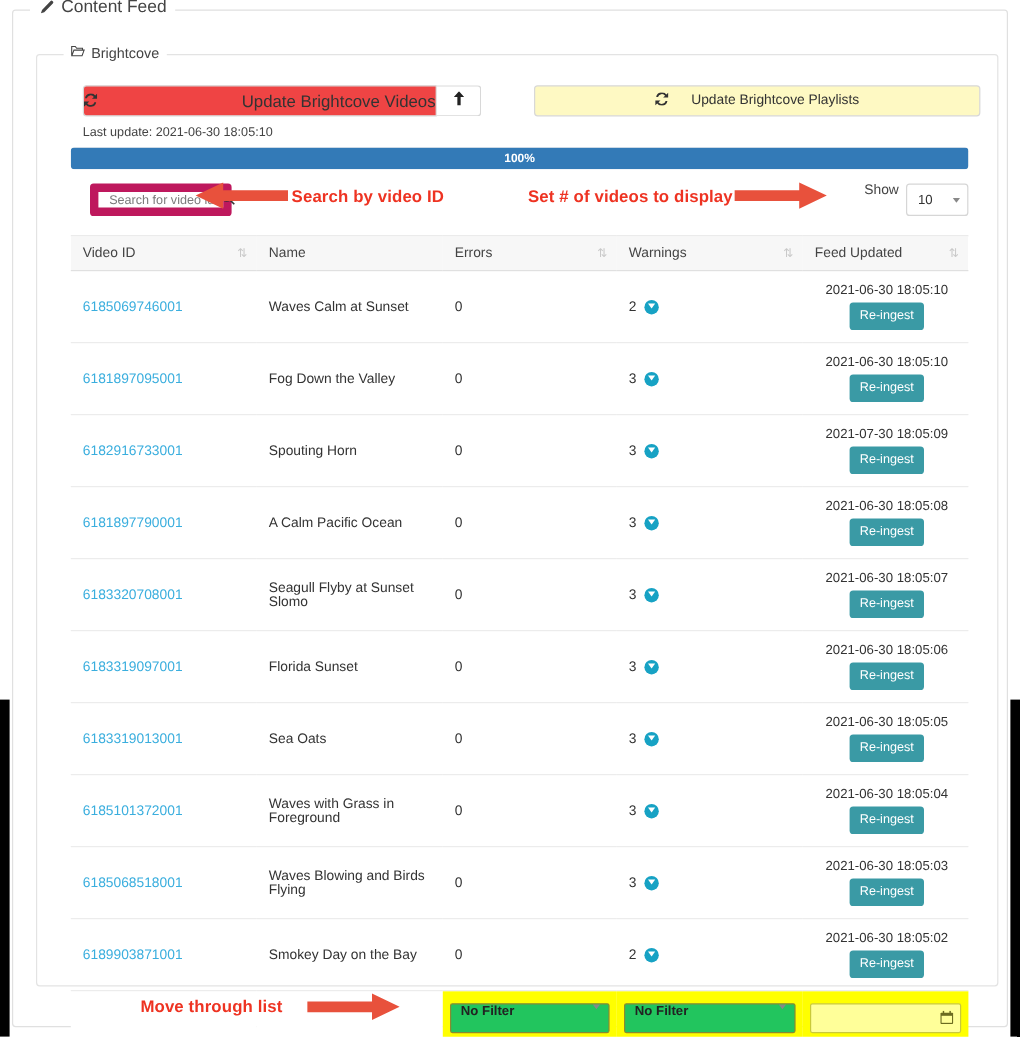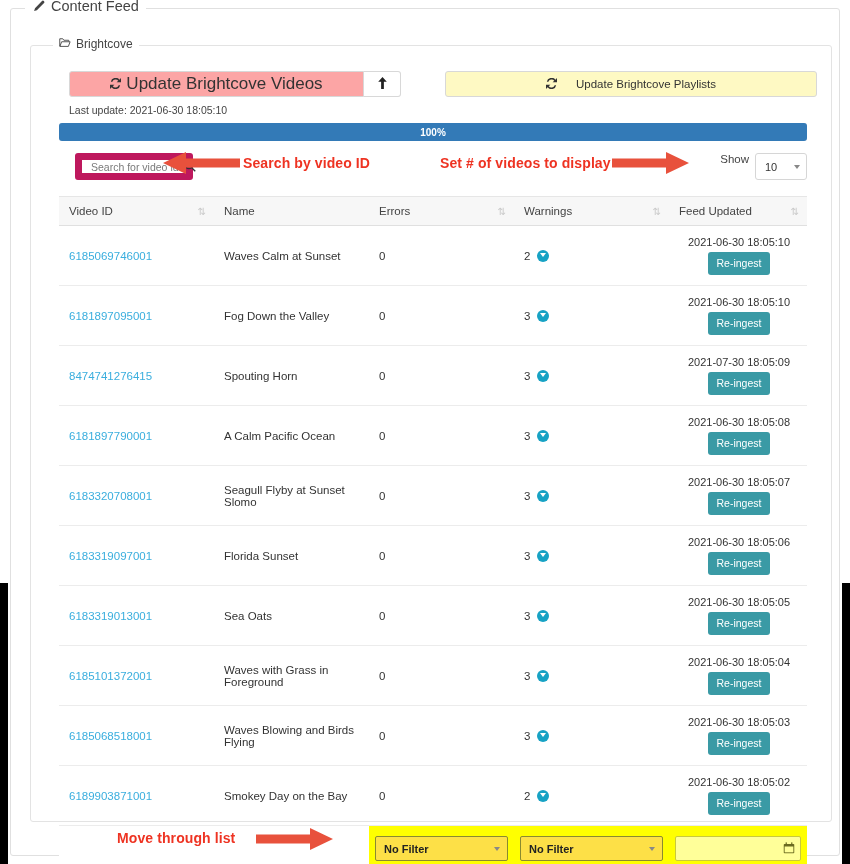--- a/index.html
+++ b/index.html
@@ -73,25 +73,25 @@
   
   .btn-row { position: absolute; left: 38px; top: 25px; width: 748px; height: 26px; }
 
   .btn-group-left {
     position: absolute; left: 0; top: 0;
     display: flex; height: 26px;
   }
   .btn-update {
     width: 295px; height: 26px;
     border: 1px solid #d8d8d8;
-    background: #fca5a5;
+    background: #ef4444;
     border-radius: 3px 0 0 3px;
-    display: flex; align-items: center; justify-content: center;
+    display: flex; align-items: center; justify-content: space-between;
     gap: 5px;
-    font-size: 17px; color: #333; cursor: pointer;
+    font-size: 14px; color: #333; cursor: pointer;
     white-space: nowrap;
   }
   .btn-upload {
     width: 37px; height: 26px;
     border: 1px solid #d8d8d8; border-left: none;
     background: #ffffff;
     border-radius: 0 3px 3px 0;
     display: flex; align-items: center; justify-content: center;
     cursor: pointer;
   }
@@ -249,23 +249,23 @@
   tr.filter-row td {
     border-bottom: 1px solid #e6e6e6;
     padding: 9px 6px;
     height: 46px;
     background: #ffffff;
   }
   tr.filter-row td.hl { background: #ffff00; }
   .flt-select {
     height: 25px;
     border: 1px solid #8a8a30;
-    background: #fde047;
+    background: #22c55e;
     border-radius: 2px;
-    display: flex; align-items: center; justify-content: space-between;
+    display: flex; align-items: flex-start; justify-content: space-between;
     padding: 0 7px 0 8px;
     font-size: 11px; font-weight: bold; color: #222;
     cursor: pointer;
   }
   .flt-date {
     height: 25px;
     border: 1px solid #c9c93a;
     background: #ffff99;
     border-radius: 2px;
     display: flex; align-items: center; justify-content: flex-end;
@@ -408,21 +408,21 @@
                 <td>0</td>
                 <td>
                   <span class="warn-cell">
                     <span>3</span>
                     <span class="warn-icon"></span>
                   </span>
                 </td>
                 <td class="upd-cell"><span class="upd-time">2021-06-30 18:05:10</span><button class="btn-reingest">Re-ingest</button></td>
               </tr>
               <tr>
-                <td class="vid"><a>8474741276415</a></td>
+                <td class="vid"><a>6182916733001</a></td>
                 <td>Spouting Horn</td>
                 <td>0</td>
                 <td>
                   <span class="warn-cell">
                     <span>3</span>
                     <span class="warn-icon"></span>
                   </span>
                 </td>
                 <td class="upd-cell"><span class="upd-time">2021-07-30 18:05:09</span><button class="btn-reingest">Re-ingest</button></td>
               </tr>

